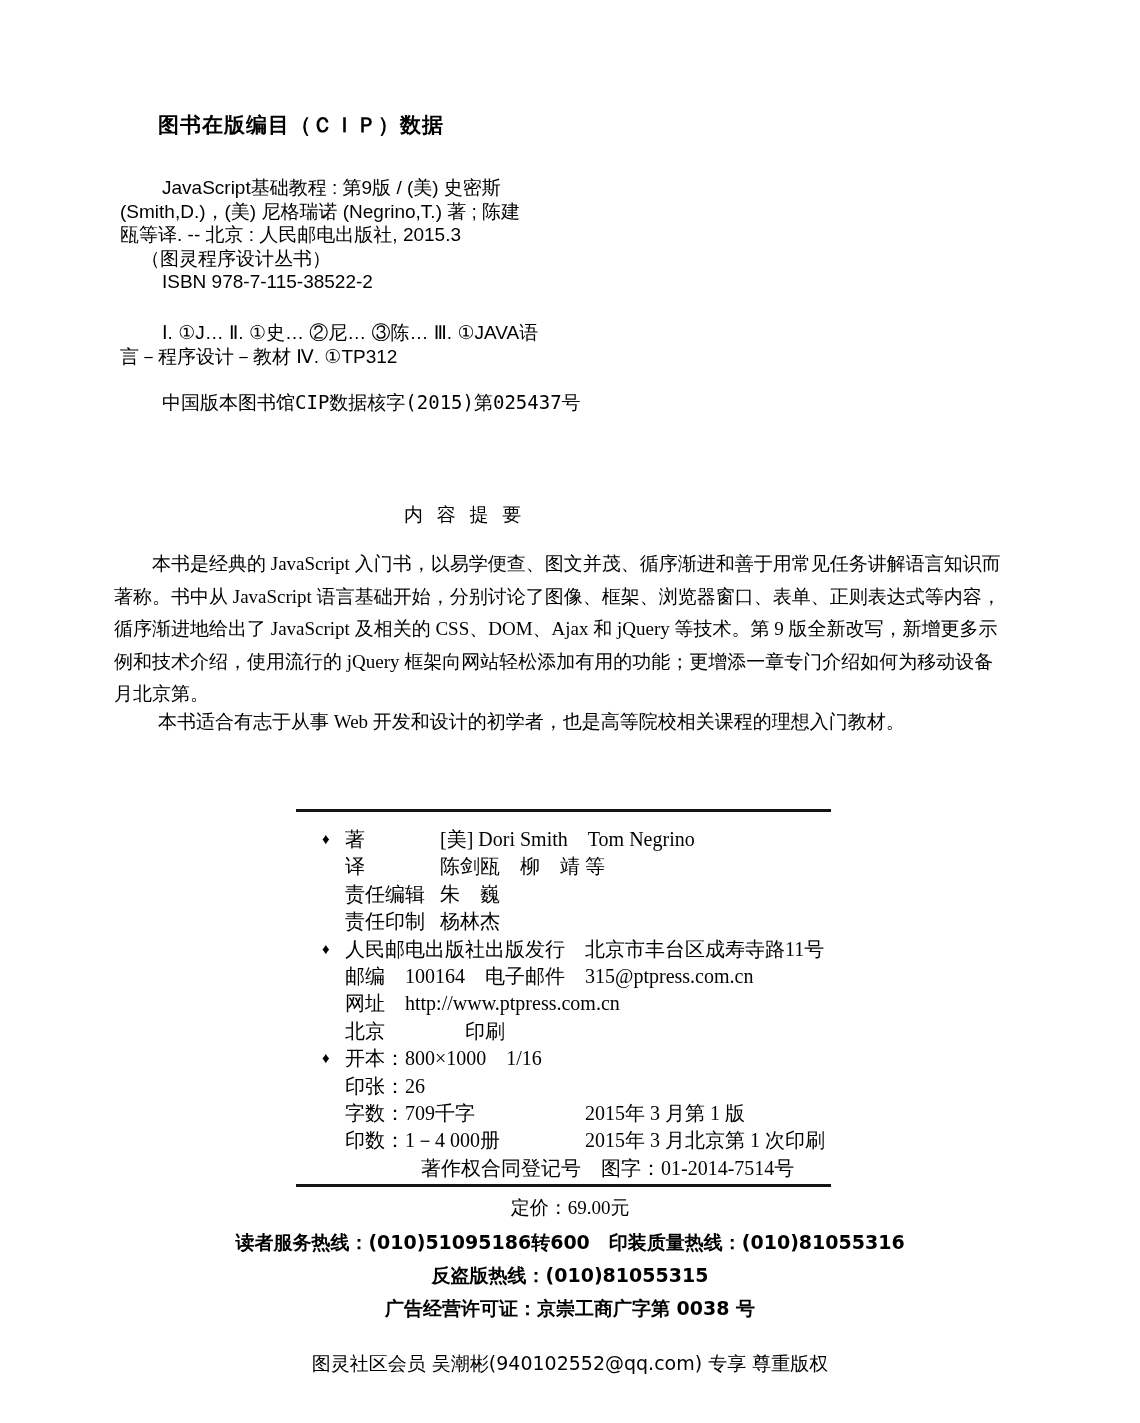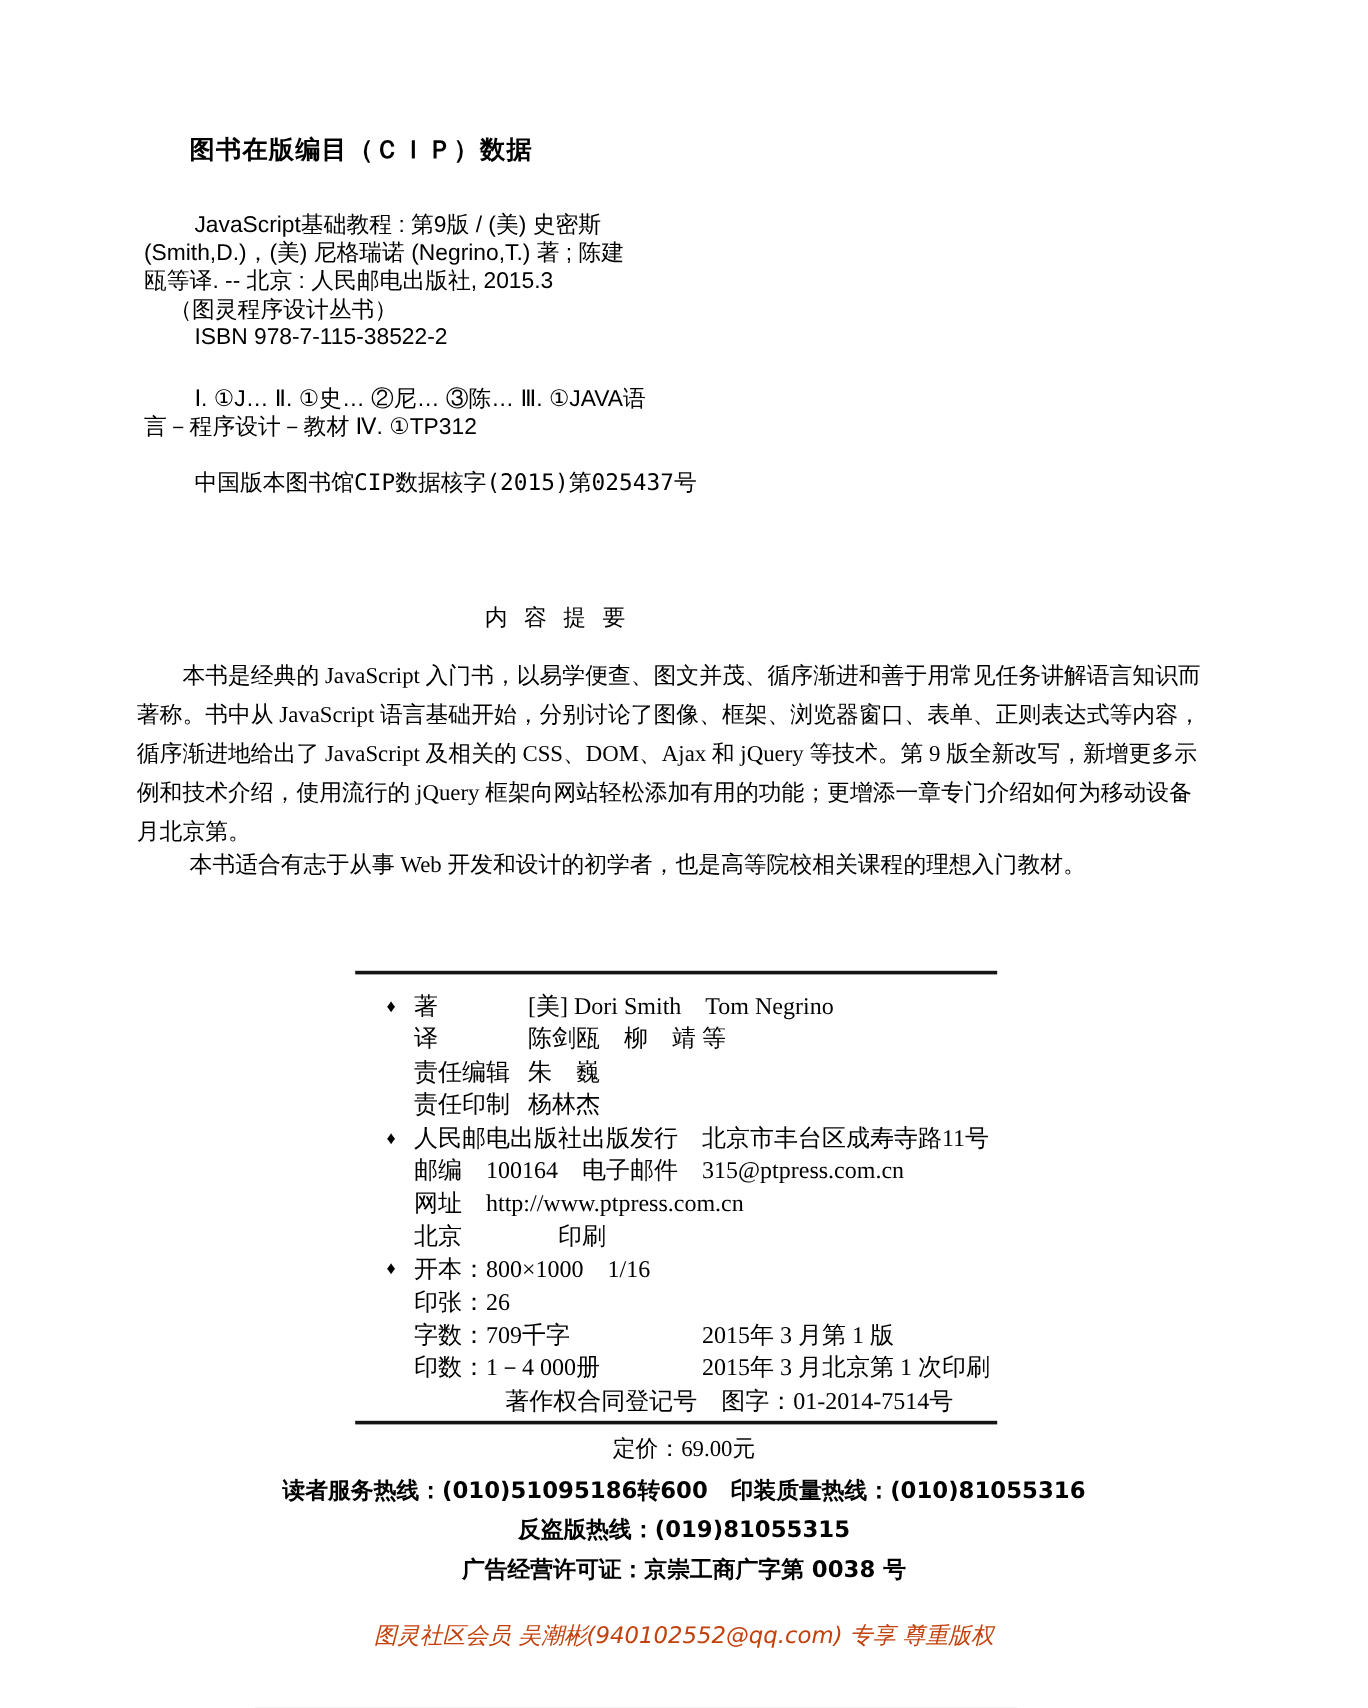--- a/index.html
+++ b/index.html
@@ -117,20 +117,20 @@
       <div class="c-row"><span>印数：1－4 000册</span><span class="c-right">2015年 3 月北京第 1 次印刷</span></div>
       <div class="c-row" style="padding-left: 99px;"><span>著作权合同登记号　图字：01-2014-7514号</span></div>
     </div>
 
   <div class="rule rule-bottom"></div>
 
   <div class="price-block">
     <div class="price-line">定价：69.00元</div>
     <div id="hotlines">
         <div class="hotline">读者服务热线：(010)51095186转600　印装质量热线：(010)81055316</div>
-        <div class="hotline">反盗版热线：(019)81055315</div>
+        <div class="hotline">反盗版热线：(010)81055315</div>
         <div class="hotline">广告经营许可证：京崇工商广字第 0038 号</div>
       </div>
   </div>
 
-  <div class="watermark" id="watermark" style="color: #c2410c; font-style: italic;">图灵社区会员 吴潮彬(940102552@qq.com) 专享 尊重版权</div>
+  <div class="watermark" id="watermark" style="color: #000000;">图灵社区会员 吴潮彬(940102552@qq.com) 专享 尊重版权</div>
 
 </div>
 
 </body></html>

